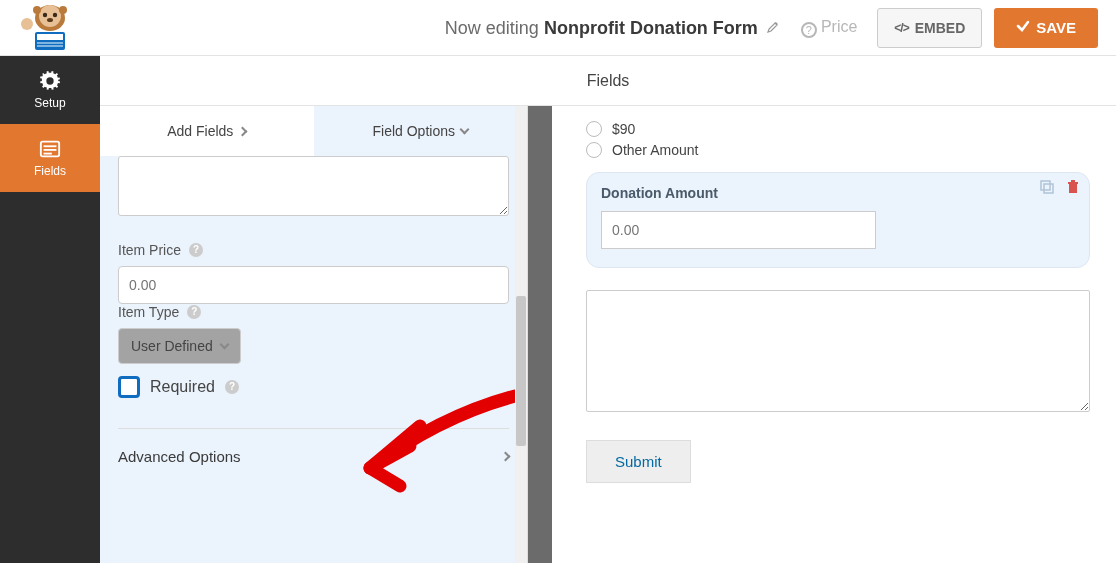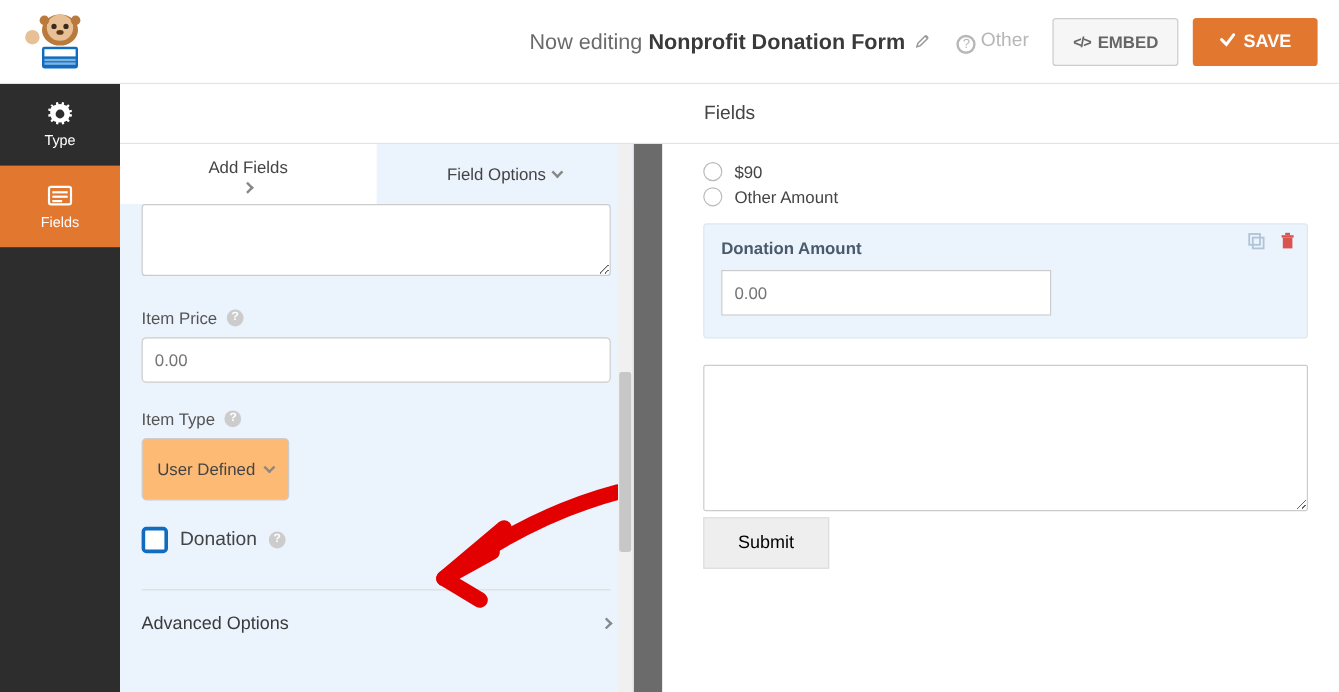--- a/index.html
+++ b/index.html
@@ -1,17 +1,17 @@
 <!DOCTYPE html>
 <html><head>
 <meta charset="utf-8">
 <style>
   * { box-sizing: border-box; margin: 0; padding: 0; }
   body { font-family: -apple-system, BlinkMacSystemFont, "Segoe UI", Arial, sans-serif; color: #444; width: 1116px; height: 577px; overflow: hidden; background: #fff; }
-  .header { height: 70px; display: flex; align-items: center; border-bottom: 1px solid #e3e3e3; }
+  .header { height: 56px; display: flex; align-items: center; border-bottom: 1px solid #e3e3e3; }
   .logo { width: 100px; height: 70px; display: flex; align-items: center; justify-content: center; }
   .logo svg { width: 70px; height: 55px; }
   .title-area { flex: 1; text-align: right; padding-right: 8px; font-size: 18px; color: #444; }
   .title-area .prefix { font-weight: 300; color: #6b6b6b; }
   .title-area .form-name { font-weight: 700; color: #3a3a3a; }
   .title-area .edit-ic { display:inline-block; margin-left:4px; vertical-align: 1px;}
   .help-link { color: #b7b7b7; font-size: 16px; padding: 0 14px; }
   .help-link .help-ic { display:inline-block; width:16px;height:16px;border:2px solid #b7b7b7;border-radius:50%; font-size:11px; line-height:12px; text-align:center; vertical-align:-2px; margin-right:4px;}
   .embed-btn { height: 40px; padding: 0 16px; border: 1px solid #ccc; background: #f6f6f6; color: #666; font-weight: 600; font-size: 14px; border-radius: 3px; margin: 0 6px; cursor:pointer; display:flex; align-items:center; gap:6px;}
   .save-btn { height: 40px; padding: 0 22px; border: none; background: #e27730; color: #fff; font-weight: 700; font-size: 15px; border-radius: 3px; margin: 0 18px 0 6px; cursor:pointer; display:flex; align-items:center; gap:6px;}
@@ -20,50 +20,50 @@
   .sb-item { height: 68px; color: #fff; font-size: 12px; display:flex; flex-direction:column; align-items:center; justify-content:center; gap:4px; cursor:pointer; }
   .sb-item.active { background: #e27730; }
   .sb-payments { height:80px; }
   .sb-icon { width:22px; height:22px; }
   .content { flex:1; display:flex; flex-direction:column; }
   .content-header { height:50px; border-bottom:1px solid #e3e3e3; display:flex; align-items:center; justify-content:center; font-size:16px; color:#444; }
   .content-body { flex:1; display:flex; overflow:hidden; }
   .options-pane { width:428px; background:#ebf3fc; position:relative; display:flex; flex-direction:column; border-right:1px solid #ddd;}
   .tabs { display:flex; height:50px; }
   .tab { flex:1; display:flex; align-items:center; justify-content:center; font-size:14px; color:#444; gap:6px; cursor:pointer; }
-  .tab.inactive { background:#fff;flex-direction:column; }
+  .tab.inactive { background:#fff; }
   .tab.active { background:#ebf3fc; }
   .chev { display:inline-block; width:7px; height:7px; border-right:2px solid #888; border-bottom:2px solid #888; }
   .chev-right { transform: rotate(-45deg); }
   .chev-down { transform: rotate(45deg); margin-top:-3px;}
   .options-scroll { flex:1; overflow:hidden; padding: 0 18px; position:relative;}
   .textarea-stub { width:100%; height:60px; background:#fff; border:1px solid #ccc; border-radius:3px; resize:both; margin-bottom:22px; }
   .field-label { font-size:14px; color:#555; display:flex; align-items:center; gap:8px; margin-bottom:8px;}
   .help-circle { display:inline-block; width:14px;height:14px;border-radius:50%;background:#ccc;color:#fff;font-size:10px;line-height:14px;text-align:center; font-weight:700;}
   .input-txt { width:100%; height:38px; border:1px solid #ccc; border-radius:4px; padding:0 10px; font-size:14px; color:#888; background:#fff; }
-  .select-stub { display:inline-flex; align-items:center; gap:8px; height:52px; padding:0 12px; border:1px solid #ccc; border-radius:4px; background:#fdba74; font-size:14px; cursor:pointer;}
-  .row { margin-bottom:22px; }
+  .select-stub { display:inline-flex; align-items:center; gap:8px; height:36px; padding:0 12px; border:1px solid #ccc; border-radius:4px; background:#a3a3a3; font-size:14px; cursor:pointer;}
+  .row { }
   .required-row { display:flex; align-items:center; gap:10px; margin: 12px 0 30px 0;}
   .checkbox-stub { width:22px; height:22px; border:3px solid #0f6cbf; border-radius:4px; background:#fff; cursor:pointer;}
   .adv-row { border-top:1px solid #ddd; display:flex; align-items:center; justify-content:space-between; height:56px; font-size:15px; color:#3a3a3a; cursor:pointer;}
   .scrollbar { position:absolute; right:0; top:0; width:12px; height:100%; background:#f0f0f0;}
   .scroll-thumb { position:absolute; right:1px; width:10px; top:190px; height:150px; background:#c7c7c7; border-radius:2px;}
   .divider { width:24px; background:#6b6b6b; }
   .preview-pane { flex:1; padding: 10px 26px 10px 34px; overflow:hidden; background:#fff;}
   .radio-item { display:flex; align-items:center; gap:10px; font-size:14px; color:#444; margin: 5px 0;}
   .radio-stub { width:16px; height:16px; border:1px solid #bbb; border-radius:50%; }
-  .donation-card { background:#ebf3fc; border:1px solid #dde7f2; border-radius:3px; padding: 12px 14px 18px 14px; margin: 14px 0 22px 0; position:relative;}
+  .donation-card { background:#ebf3fc; border:1px solid #dde7f2; border-radius:13px; padding: 12px 14px 18px 14px; margin: 14px 0 22px 0; position:relative;}
   .donation-card .card-label { font-size:14px; font-weight:600; color:#4a5a6a; margin-bottom:10px;}
   .donation-card input { width:58%; height:38px; border:1px solid #ccc; padding:0 10px; font-size:14px; color:#888;}
   .card-actions { position:absolute; right:8px; top:6px; display:flex; gap:10px;}
   .card-actions svg { width:16px; height:16px; cursor:pointer;}
   .comment-label { font-size:14px; font-weight:600; color:#444; margin-bottom:10px;}
   .req-star { color:#c9302c; margin-left:2px; }
   .comment-ta { width:100%; height:122px; border:1px solid #ccc; border-radius:2px; resize:both;}
-  .submit-btn { margin-top:0; padding: 12px 28px; background:#eee; border:1px solid #ddd; font-size:15px; color:#000000; cursor:pointer;}
+  .submit-btn { margin-top:24px; padding: 12px 28px; background:#eee; border:1px solid #ddd; font-size:15px; color:#0369a1; cursor:pointer;}
   .arrow-annot { position:absolute; left:240px; top:230px; pointer-events:none; }
   .embed-code { font-size:12px; letter-spacing:-1px;}
 </style>
 </head>
 <body>
 
 <div class="header">
   <div class="logo">
     <svg viewBox="0 0 70 55">
       <ellipse cx="35" cy="18" rx="15" ry="13" fill="#b97a3c"></ellipse>
@@ -83,21 +83,21 @@
   <div class="title-area">
     <span class="prefix">Now editing</span>
     <span class="form-name">Nonprofit Donation Form</span>
     <span class="edit-ic">
       <svg width="12" height="12" viewBox="0 0 12 12">
           <path d="M1 11 L2 8 L8 2 L10 4 L4 10 Z M8.5 1.5 L10.5 3.5" stroke="#999" stroke-width="1.2" fill="none"></path>
         </svg>
     </span>
   </div>
   <a class="help-link">
-    <span class="help-ic">?</span><span>Other</span>
+    <span class="help-ic">?</span><span>Price</span>
   </a>
   <button class="embed-btn">
     <span class="embed-code">&lt;/&gt;</span>
     <span>EMBED</span>
   </button>
   <button class="save-btn">
     <span>
       <svg width="14" height="14" viewBox="0 0 14 14">
           <path d="M2 7 L6 11 L12 3" stroke="#fff" stroke-width="2.5" fill="none" stroke-linecap="round"></path>
         </svg>
@@ -105,21 +105,21 @@
     <span>SAVE</span>
   </button>
 </div>
 
 <div class="main">
   <div class="sidebar">
     <div class="sb-item">
       <svg class="sb-icon" viewBox="0 0 24 24" fill="#fff">
           <path d="M12 8a4 4 0 100 8 4 4 0 000-8zm9 4l2 .5-.4 2-2-.3a9 9 0 01-1 2.4l1.3 1.5-1.4 1.4-1.5-1.3a9 9 0 01-2.4 1l.3 2-2 .4-.5-2a9 9 0 01-2.6 0l-.5 2-2-.4.3-2a9 9 0 01-2.4-1l-1.5 1.3-1.4-1.4 1.3-1.5a9 9 0 01-1-2.4l-2 .3-.4-2 2-.5a9 9 0 010-2.6l-2-.5.4-2 2 .3a9 9 0 011-2.4L3.2 4.6l1.4-1.4 1.5 1.3a9 9 0 012.4-1l-.3-2 2-.4.5 2a9 9 0 012.6 0l.5-2 2 .4-.3 2a9 9 0 012.4 1l1.5-1.3 1.4 1.4-1.3 1.5a9 9 0 011 2.4l2-.3.4 2-2 .5a9 9 0 010 2.6z"></path>
         </svg>
-      <span>Type</span>
+      <span>Setup</span>
     </div>
     <div class="sb-item active">
       <svg class="sb-icon" viewBox="0 0 24 24" fill="#fff">
           <rect x="2" y="4" width="20" height="16" rx="2" fill="none" stroke="#fff" stroke-width="2"></rect>
           <rect x="5" y="8" width="14" height="2"></rect>
           <rect x="5" y="12" width="14" height="2"></rect>
           <rect x="5" y="16" width="9" height="2"></rect>
         </svg>
       <span>Fields</span>
     </div>
@@ -157,21 +157,21 @@
               <span class="help-circle">?</span>
             </div>
             <div class="select-stub">
               <span>User Defined</span>
               <span class="chev chev-down"></span>
             </div>
           </div>
 
           <div class="required-row">
             <div class="checkbox-stub"></div>
-            <span>Donation</span>
+            <span>Required</span>
             <span class="help-circle">?</span>
           </div>
 
           <div class="adv-row">
             <span>Advanced Options</span>
             <span class="chev chev-right"></span>
           </div>
 
           <svg class="arrow-annot" width="180" height="110" viewBox="0 0 180 110">
             <path d="M175 10 Q 100 30 30 82" stroke="#e30000" stroke-width="13" fill="none" stroke-linecap="round"></path>

